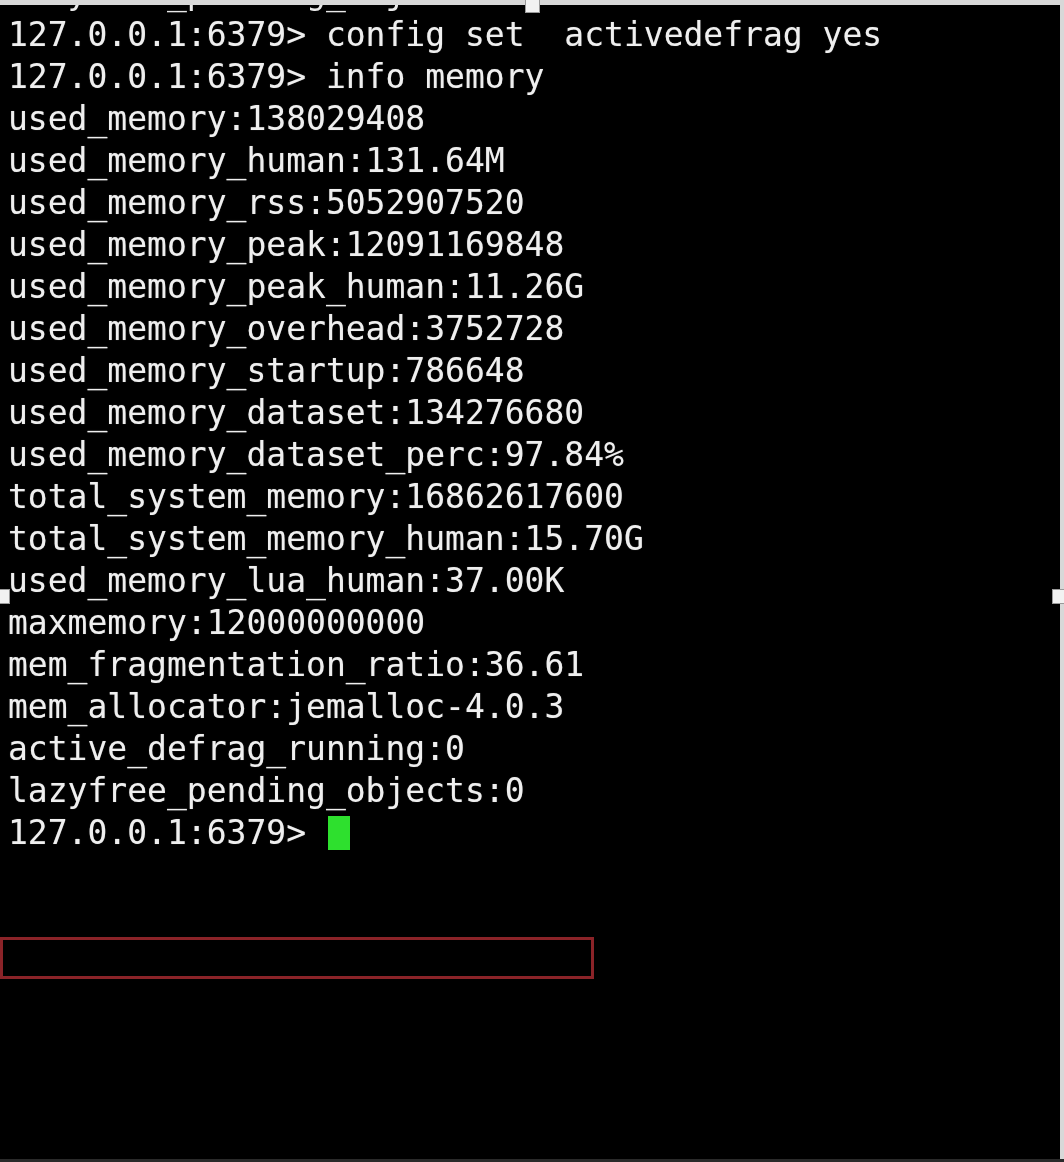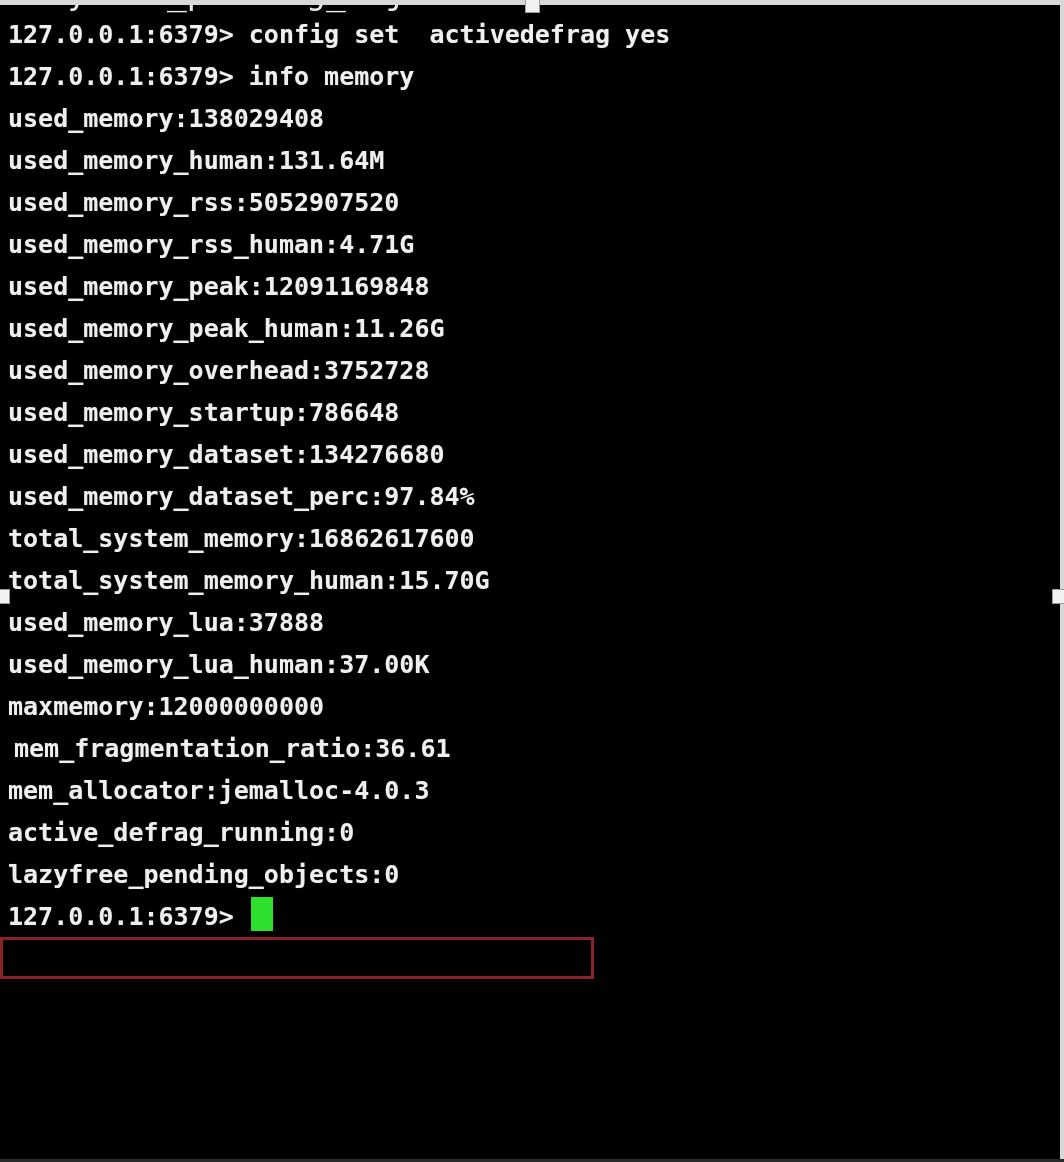--- a/index.html
+++ b/index.html
@@ -69,30 +69,29 @@
     width: 1064px;
     z-index: 2;
   }
 
   .line {
     position: relative;
     height: 42px;
     line-height: 42px;
     padding-left: 8px;
     color: #efefef;
-    font-size: 25px;
+    font-size: 33px;
     white-space: pre;
     letter-spacing: 0px;
-    font-weight: 700;
+    font-weight: 400;
     text-shadow: 0 0 1px rgba(255,255,255,0.35);
   }
 
   .line.highlighted {
     box-sizing: border-box;
-    margin-left: 6px;
   }
 
   
   .redbox {
     position: absolute;
     left: 0px;
     top: 937px;
     width: 594px;
     height: 42px;
     border: 3px solid #8b2328;
@@ -126,30 +125,28 @@
   <div class="top-sliver">
     <span>lazyfree_pending_objects:0</span>
   </div>
 
   <div class="term">
       <div class="line"><span>127.0.0.1:6379&gt; config set  activedefrag yes</span></div>
       <div class="line"><span>127.0.0.1:6379&gt; info memory</span></div>
       <div class="line"><span>used_memory:138029408</span></div>
       <div class="line"><span>used_memory_human:131.64M</span></div>
       <div class="line"><span>used_memory_rss:5052907520</span></div>
-      <div class="line"><span>used_memory_rss_human:4.71G</span></div>
       <div class="line"><span>used_memory_peak:12091169848</span></div>
       <div class="line"><span>used_memory_peak_human:11.26G</span></div>
       <div class="line"><span>used_memory_overhead:3752728</span></div>
       <div class="line"><span>used_memory_startup:786648</span></div>
       <div class="line"><span>used_memory_dataset:134276680</span></div>
       <div class="line"><span>used_memory_dataset_perc:97.84%</span></div>
       <div class="line"><span>total_system_memory:16862617600</span></div>
       <div class="line"><span>total_system_memory_human:15.70G</span></div>
-      <div class="line"><span>used_memory_lua:37888</span></div>
       <div class="line"><span>used_memory_lua_human:37.00K</span></div>
       <div class="line"><span>maxmemory:12000000000</span></div>
       <div class="line highlighted"><span>mem_fragmentation_ratio:36.61</span></div>
       <div class="line"><span>mem_allocator:jemalloc-4.0.3</span></div>
       <div class="line"><span>active_defrag_running:0</span></div>
       <div class="line"><span>lazyfree_pending_objects:0</span></div>
       <div class="line"><span>127.0.0.1:6379&gt; </span><span class="cursor" style="background: rgb(46, 224, 46);"></span></div>
     </div>
 
   <div class="redbox" style="border-color: rgb(139, 35, 40);"></div>

